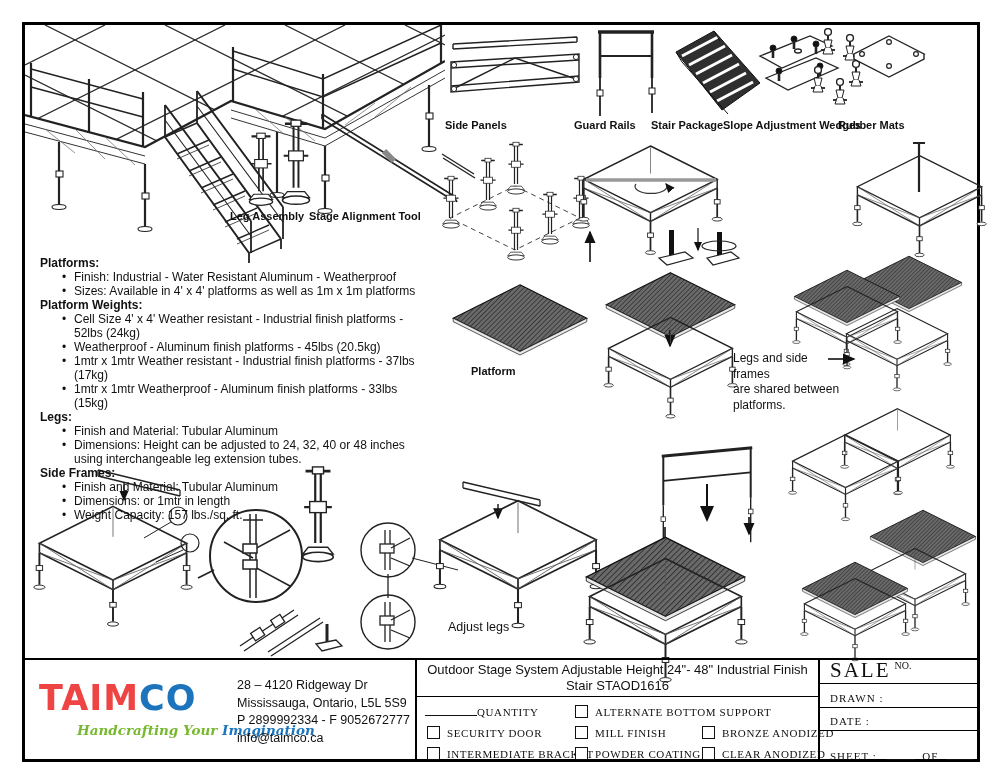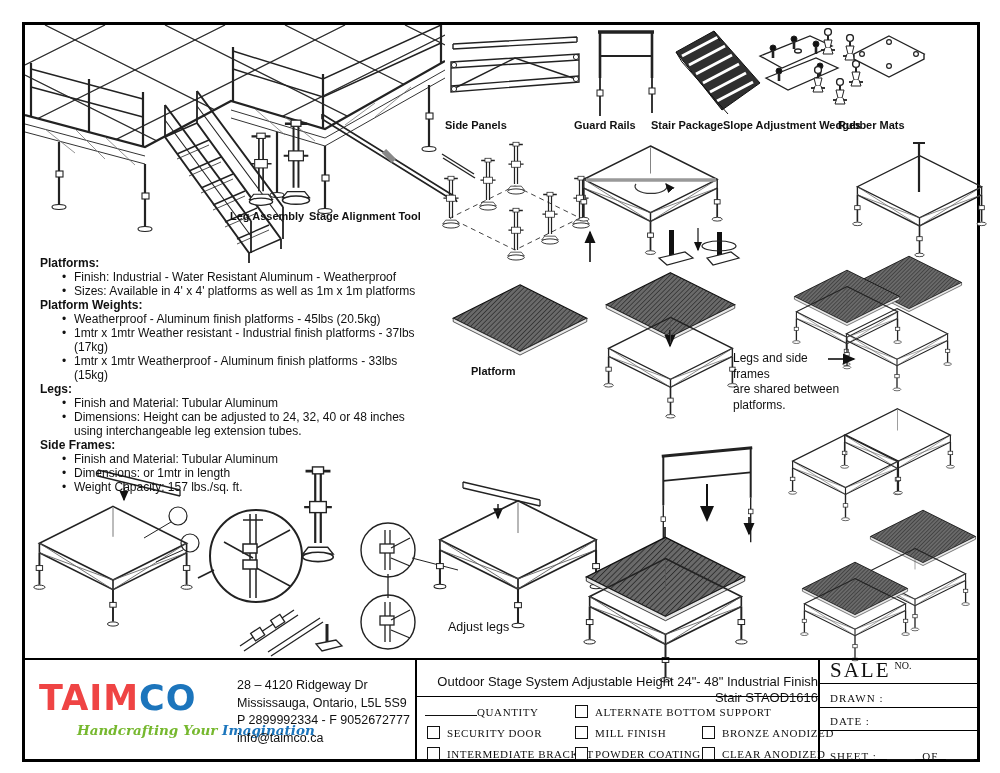--- a/index.html
+++ b/index.html
@@ -22,21 +22,21 @@
   .cellline{position:absolute;background:#000;}
   #logo-cell{left:25px;top:660px;width:390px;height:97px;}
   #logo-text{position:absolute;left:14px;top:18px;font-size:35px;font-weight:bold;letter-spacing:1px;
              font-family:"DejaVu Sans",sans-serif;}
   #logo-text .g{color:#ef4444;margin-top:22px;} #logo-text .b{color:#1C75BC;}
   #tagline{position:absolute;left:16px;top:62px;font-family:"DejaVu Serif",serif;font-style:italic;
            font-weight:bold;font-size:13.5px;margin-left:36px;}
   #tagline .g{color:#76B82E;} #tagline .b{color:#1C75BC;}
   #address{position:absolute;left:212px;top:17px;font-size:12.5px;line-height:17.5px;}
   #title-cell{left:415px;top:658px;width:403px;height:39px;border-left:2px solid #000;
-              border-bottom:1.5px solid #000;text-align:right;font-size:13px;line-height:16px;padding-top:16px;box-sizing:border-box;}
+              border-bottom:1.5px solid #000;text-align:center;font-size:13px;line-height:16px;padding-top:4px;box-sizing:border-box;}
   #options-cell{left:415px;top:697px;width:403px;height:63px;border-left:2px solid #000;
                 font-family:"Liberation Serif",serif;font-size:11px;letter-spacing:0.6px;}
   .opt{position:absolute;white-space:nowrap;}
   .cb{display:inline-block;width:11px;height:11px;border:1.3px solid #111;background:#fff;
       vertical-align:-2px;margin-right:7px;}
   .blank{display:inline-block;border-bottom:1px solid #111;height:10px;}
   #sale-cell{left:818px;top:658px;width:160px;height:102px;border-left:2px solid #000;
              font-family:"Liberation Serif",serif;}
   .sale-row{position:absolute;left:0;width:100%;box-sizing:border-box;border-bottom:1.5px solid #000;padding-left:10px;}
   #specs,.dlabel,.plain,#shared-note{z-index:3;}
@@ -418,20 +418,21 @@
     <svg viewBox="0 0 36 12">
         <path d="M2,6 H28" stroke="#111" stroke-width="1.6" marker-end="url(#ah)"></path>
       </svg>
   </div>
 
   <div id="specs" class="abs">
     <div class="sec-h">Platforms:</div>
     <div class="bul">Finish: Industrial - Water Resistant Aluminum - Weatherproof</div>
     <div class="bul">Sizes: Available in 4' x 4' platforms as well as 1m x 1m platforms</div>
     <div class="sec-h">Platform Weights:</div>
+    <div class="bul">Cell Size 4' x 4' Weather resistant - Industrial finish platforms - 52lbs (24kg)</div>
     <div class="bul">Weatherproof - Aluminum finish platforms - 45lbs (20.5kg)</div>
     <div class="bul">1mtr x 1mtr Weather resistant - Industrial finish platforms - 37lbs (17kg)</div>
     <div class="bul">1mtr x 1mtr Weatherproof - Aluminum finish platforms - 33lbs (15kg)</div>
     <div class="sec-h">Legs:</div>
     <div class="bul">Finish and Material: Tubular Aluminum</div>
     <div class="bul">Dimensions: Height can be adjusted to 24, 32, 40 or 48 inches using interchangeable leg extension tubes.</div>
     <div class="sec-h">Side Frames:</div>
     <div class="bul">Finish and Material: Tubular Aluminum</div>
     <div class="bul">Dimensions: or 1mtr in length</div>
     <div class="bul">Weight Capacity: 157 lbs./sq. ft.</div>

